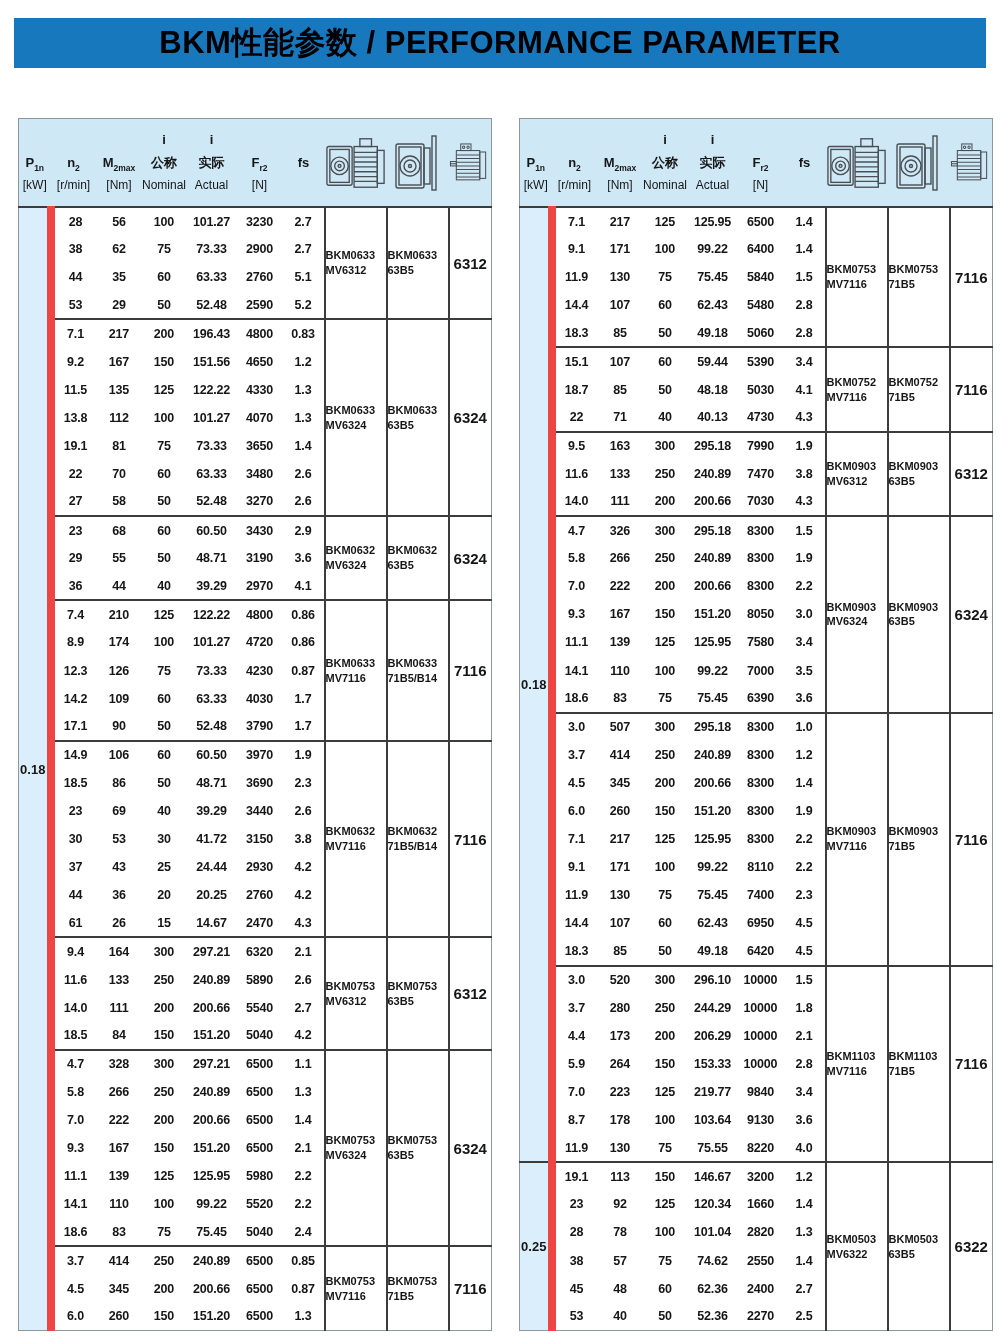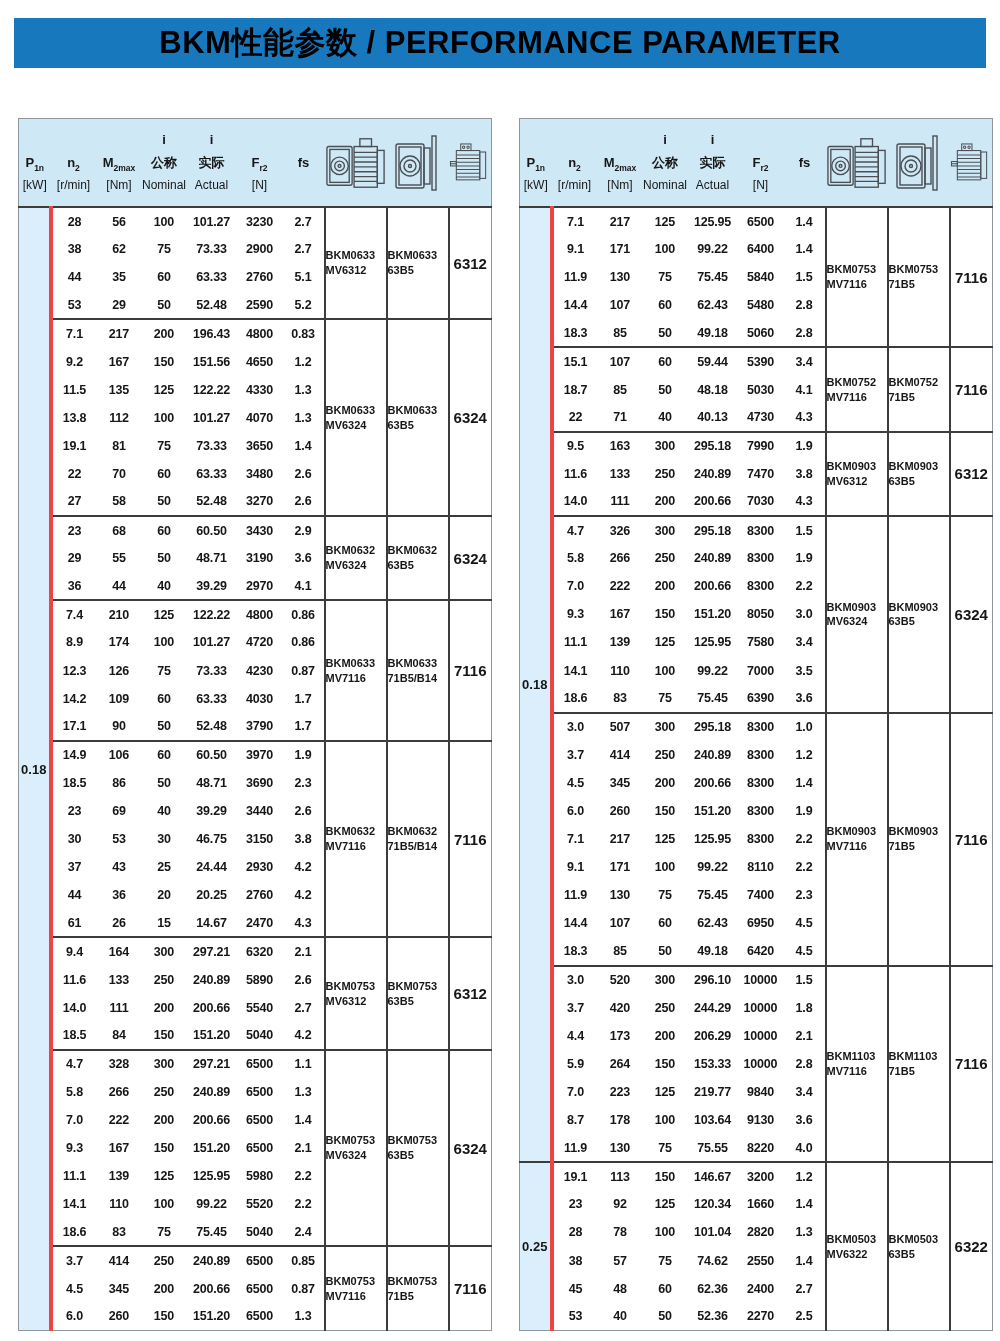--- a/index.html
+++ b/index.html
@@ -29,21 +29,21 @@
   .hl2.cn { font-weight:700; }
   .hl3 { font-size:12px; font-weight:normal; }
   .hl2 sub { font-size:8.5px; }
   .icon-wrap { display:flex; align-items:center; justify-content:center; }
   tbody tr { height:28.1px; }
   td.num {
     text-align:center; font-size:12.5px; font-weight:700;
     letter-spacing:-0.2px; color:#161616;
   }
   td.p1n {
-    background:#daeffb; border-right:4px solid #ef4444;
+    background:#daeffb; border-right:8px solid #ef4444;
     text-align:center; font-size:13px; font-weight:700;
   }
   td.vr { border-right:2px solid #3c3c3c; }
   .gt { border-top:2px solid #3c3c3c; }
   td.model { font-size:11px; font-weight:700; padding-left:6px; vertical-align:middle; }
   .mline { line-height:1.35; white-space:nowrap; }
   td.brg { text-align:center; font-size:15px; font-weight:700; }
 </style>
 </head>
 <body>
@@ -372,21 +372,21 @@
             <td class="num">69</td>
             <td class="num">40</td>
             <td class="num">39.29</td>
             <td class="num">3440</td>
             <td class="num vr">2.6</td>
           </tr>
           <tr>
             <td class="num">30</td>
             <td class="num">53</td>
             <td class="num">30</td>
-            <td class="num">46.75</td>
+            <td class="num">41.72</td>
             <td class="num">3150</td>
             <td class="num vr">3.8</td>
           </tr>
           <tr>
             <td class="num">37</td>
             <td class="num">43</td>
             <td class="num">25</td>
             <td class="num">24.44</td>
             <td class="num">2930</td>
             <td class="num vr">4.2</td>
@@ -925,21 +925,21 @@
               <div class="mline">MV7116</div>
             </td>
             <td class="model vr gt" rowspan="7">
               <div class="mline">BKM1103</div>
               <div class="mline">71B5</div>
             </td>
             <td class="brg gt" rowspan="7">7116</td>
           </tr>
           <tr>
             <td class="num">3.7</td>
-            <td class="num">420</td>
+            <td class="num">280</td>
             <td class="num">250</td>
             <td class="num">244.29</td>
             <td class="num">10000</td>
             <td class="num vr">1.8</td>
           </tr>
           <tr>
             <td class="num">4.4</td>
             <td class="num">173</td>
             <td class="num">200</td>
             <td class="num">206.29</td>

